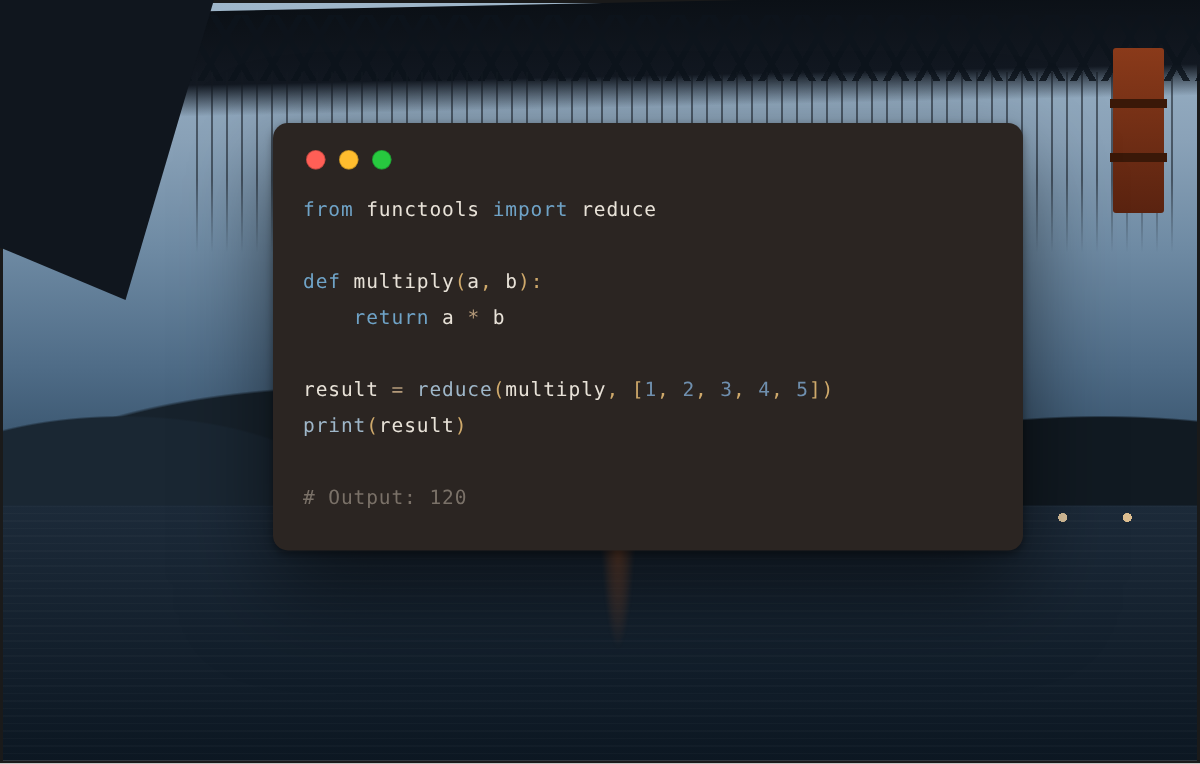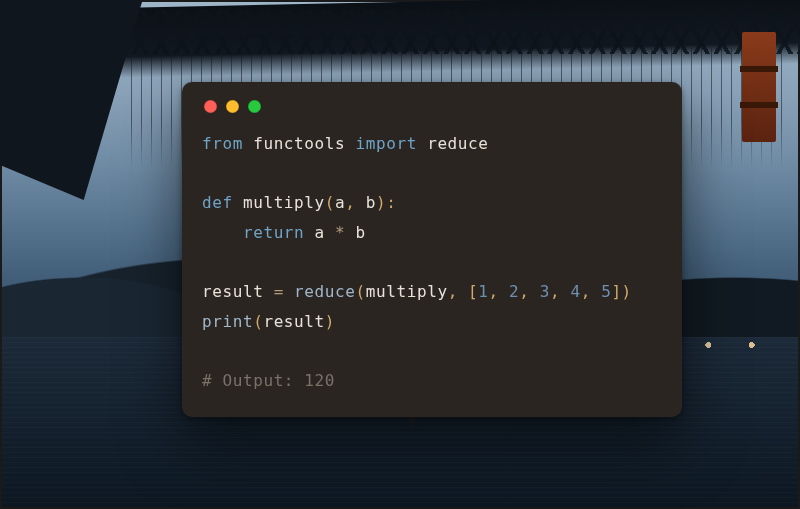--- a/index.html
+++ b/index.html
@@ -127,21 +127,21 @@
     display: flex; gap: 9px;
     padding: 4px 2px 16px 2px;
   }
   .dot { width: 13px; height: 13px; border-radius: 50%; }
   .dot.red    { background: #ff5f56; box-shadow: inset 0 0 0 .5px rgba(0,0,0,.25); }
   .dot.yellow { background: #ffbd2e; box-shadow: inset 0 0 0 .5px rgba(0,0,0,.25); }
   .dot.green  { background: #27c93f; box-shadow: inset 0 0 0 .5px rgba(0,0,0,.25); }
 
   pre.code {
     font-family: "Menlo","Consolas","DejaVu Sans Mono",monospace;
-    font-size: 16px;
+    font-size: 13px;
     line-height: 1.85;
     letter-spacing: .6px;
     color: #c9c1b8;
     white-space: pre;
   }
   .kw   { color: #6fa3c7; }   
   .fn   { color: #e8e2d8; }   
   .call { color: #9fb7c9; }   
   .op   { color: #b49a7a; }   
   .pn   { color: #cfa96b; }   

